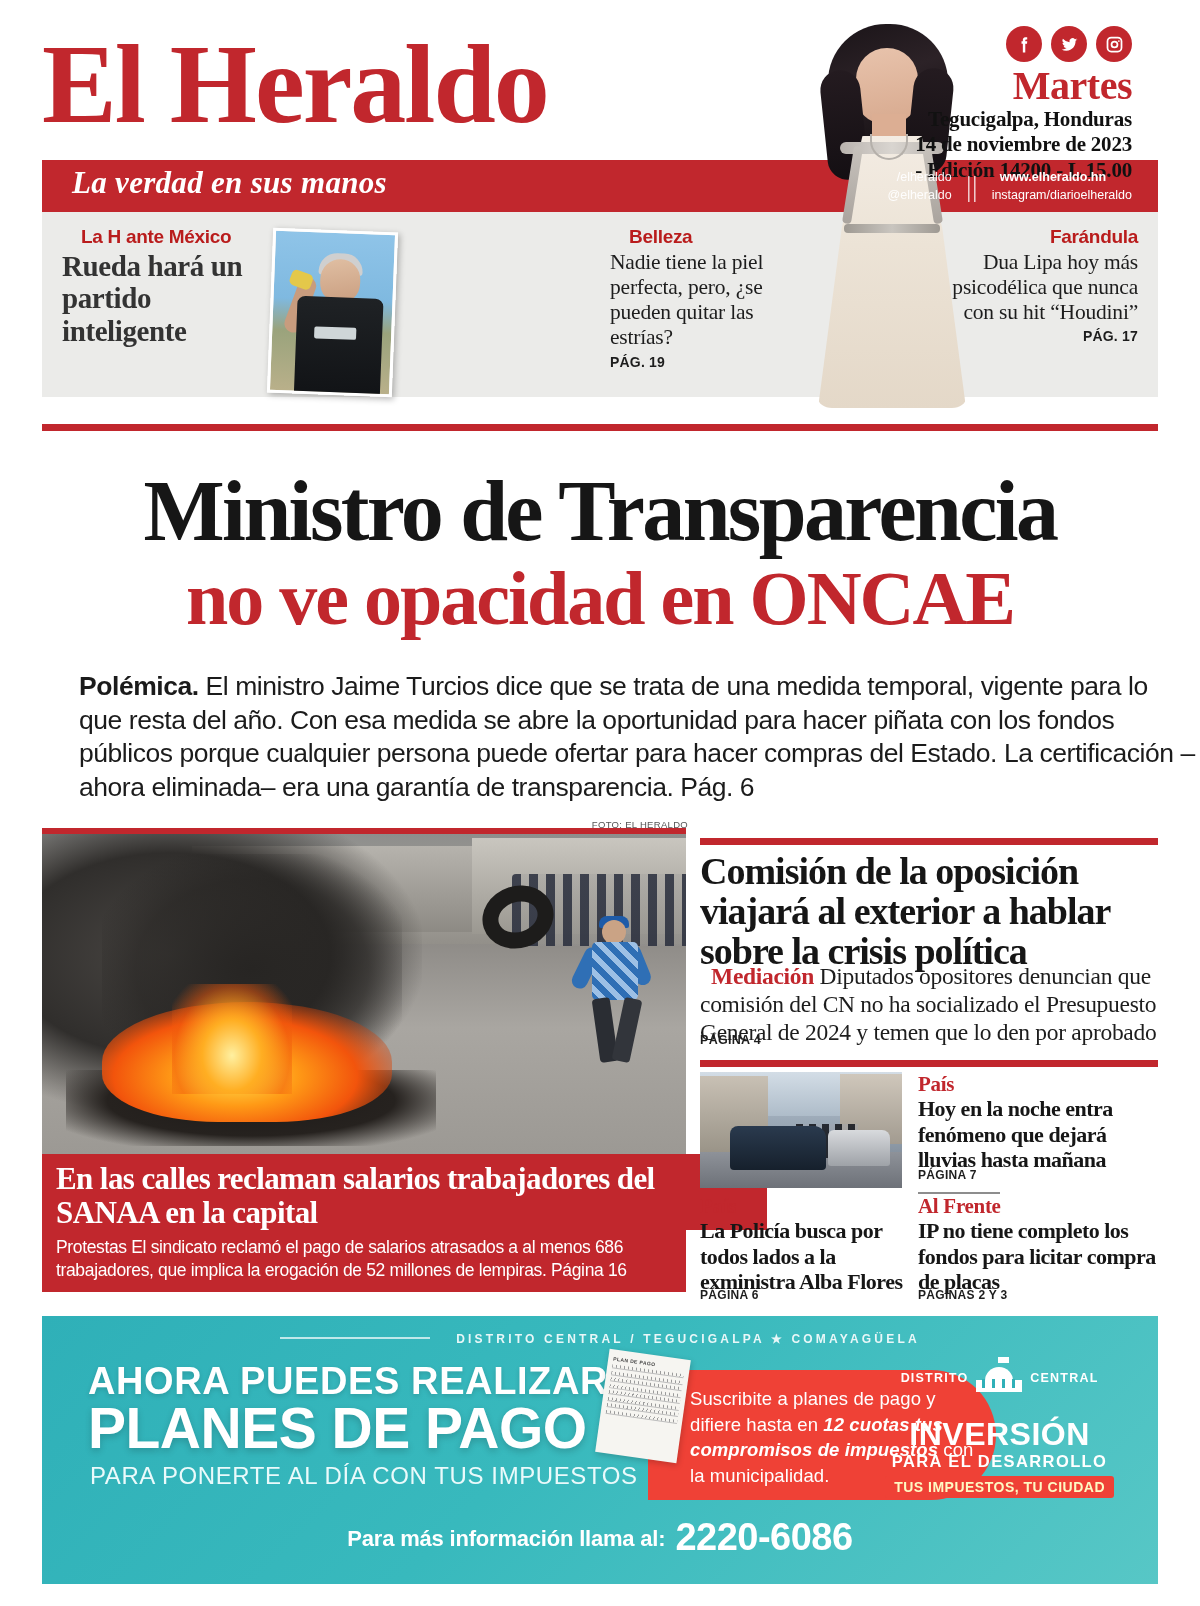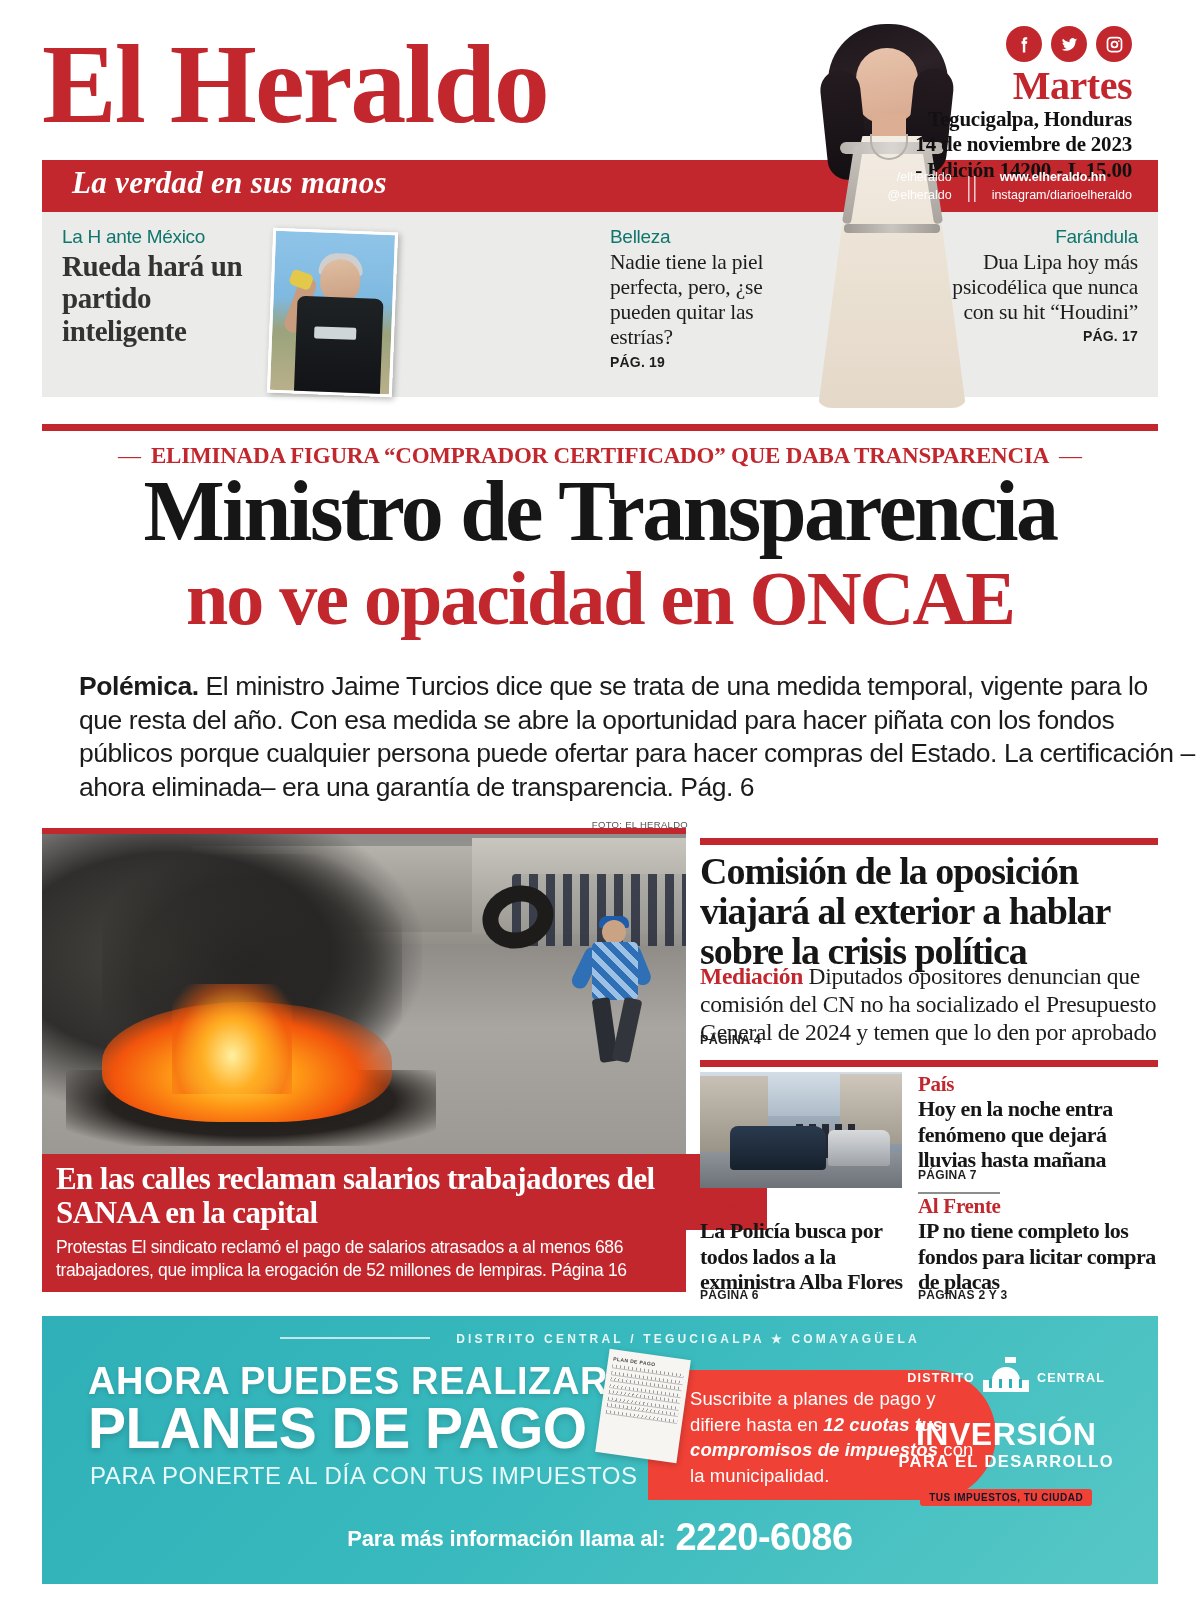--- a/index.html
+++ b/index.html
@@ -144,23 +144,24 @@
     position: absolute; left: 42px; top: 212px;
     width: 1116px; height: 185px;
     background: #ebebe9;
   }
   .teaser-top-rule {
     position: absolute; left: 42px; top: 206px; width: 1116px; height: 6px;
     background: #C1272D;
   }
   .t-kicker {
     font-family: "Liberation Sans", sans-serif;
-    font-weight: 400; color: #0f766e;
+    font-weight: 700; color: #b91c1c;
     font-size: 19px; letter-spacing: -0.3px;
     margin-bottom: 2px;
+    margin-left: 19px;
   }
   .t-head-big {
     font-family: "Liberation Serif", serif;
     font-weight: 700; font-size: 29px; color: #333333;
     line-height: 1.12; letter-spacing: -0.4px;
   }
   .t-body {
     font-family: "Liberation Serif", serif;
     font-size: 21.5px; color: #1d1d1d; line-height: 1.17;
     letter-spacing: -0.2px;
@@ -333,21 +334,21 @@
     font-family: "Liberation Serif", serif;
     font-weight: 700; font-size: 38px; color: #161616;
     line-height: 1.05; letter-spacing: -1px;
   }
   .rc-sub1 {
     position: absolute; left: 700px; top: 962px; width: 458px;
     font-family: "Liberation Serif", serif;
     font-size: 23.5px; color: #1d1d1d; line-height: 1.2;
     letter-spacing: -0.3px;
   }
-  .rc-sub1 .lbl { color: #C1272D; font-weight: 700; }
+  .rc-sub1 .lbl { color: #C1272D; font-weight: 700; margin-left: 11px; }
   .rc-pag1 {
     position: absolute; left: 700px; top: 1033px;
     font-family: "Liberation Sans", sans-serif;
     font-weight: 700; font-size: 12.5px; color: #1d1d1d; letter-spacing: 0.3px;
   }
   .rc-rule2 {
     position: absolute; left: 700px; top: 1060px; width: 458px; height: 7px;
     background: #C1272D;
   }
   .rc-photo {
@@ -518,24 +519,24 @@
   .ad-logo-inv {
     font-family: "Liberation Sans", sans-serif;
     font-weight: 700; font-size: 32px; letter-spacing: 0.5px; line-height: 1;
     margin-top: 26px;
   }
   .ad-logo-sub {
     font-family: "Liberation Sans", sans-serif;
     font-weight: 700; font-size: 16.5px; letter-spacing: 1.4px; margin-top: 2px;
   }
   .ad-logo-tag {
-    display: inline-block; margin-top: 18px;
-    background: #ef4136; color: #0f172a;
-    font-family: "Liberation Sans", sans-serif;
-    font-weight: 700; font-size: 10px; letter-spacing: 0.5px;
+    display: inline-block; margin-top: 5px;
+    background: #ef4136; color: #fef9c3;
+    font-family: "Liberation Sans", sans-serif;
+    font-weight: 700; font-size: 14px; letter-spacing: 0.5px;
     padding: 3px 9px; border-radius: 3px;
   }
   .ad-phone {
     position: absolute; left: 0; top: 200px; width: 100%;
     text-align: center; color: #fff;
     font-family: "Liberation Sans", sans-serif;
   }
   .ad-phone .lbl { font-size: 22px; font-weight: 700; letter-spacing: -0.2px; }
   .ad-phone .num {
     font-size: 38px; font-weight: 700; letter-spacing: -0.5px;
@@ -631,21 +632,20 @@
     </div>
 
     <div class="teaser4">
       <div class="t-kicker">Farándula</div>
       <div class="t-body">Dua Lipa hoy más psicodélica que nunca con su hit “Houdini”</div>
       <div class="t-pag">PÁG. 17</div>
     </div>
   </div>
 
   <div class="lead-rule"></div>
-  <div class="overline"><span class="dash">—</span><span>ELIMINADA FIGURA “COMPRADOR CERTIFICADO” QUE DABA TRANSPARENCIA</span><span class="dash">—</span></div>
   <div class="headline1">Ministro de Transparencia</div>
   <div class="headline2">no ve opacidad en ONCAE</div>
   <div class="lead-body"><b>Polémica.</b><span> El ministro Jaime Turcios dice que se trata de una medida temporal, vigente para lo que resta del año. Con esa medida se abre la oportunidad para hacer piñata con los fondos públicos porque cualquier persona puede ofertar para hacer compras del Estado. La certificación –ahora eliminada– era una garantía de transparencia. Pág. 6</span></div>
 
   <div class="credit">FOTO: EL HERALDO</div>
   <div class="photo-rule"></div>
   <div class="main-photo">
     <div class="mp-sky"></div>
     <div class="mp-bldg"></div>
     <div class="mp-bldg2"></div>

